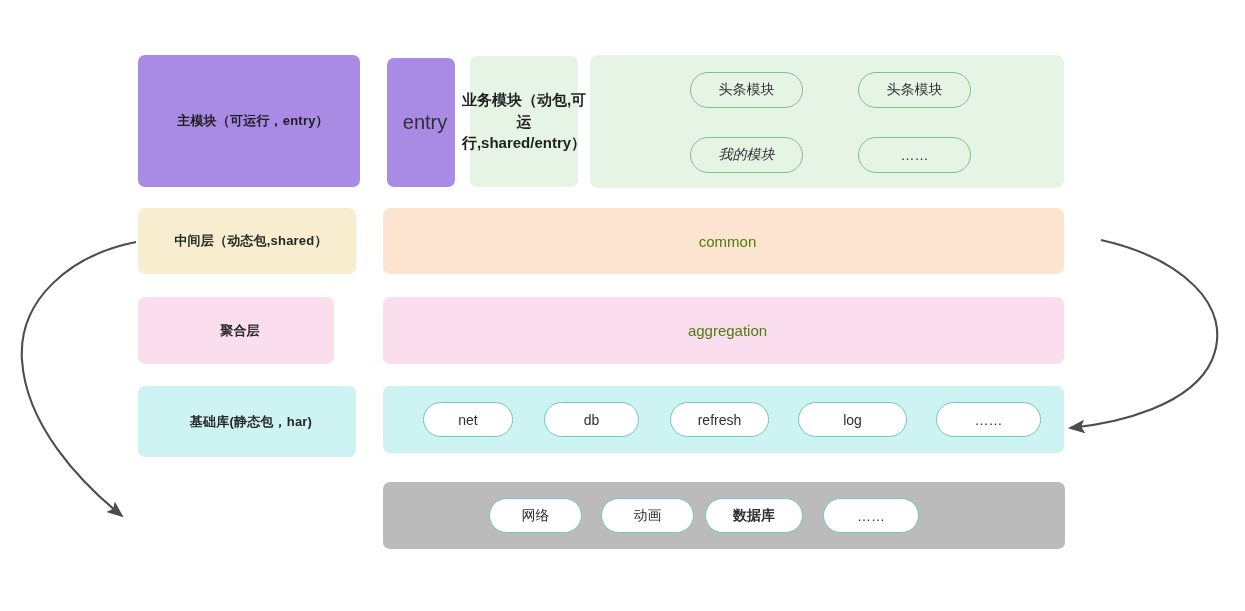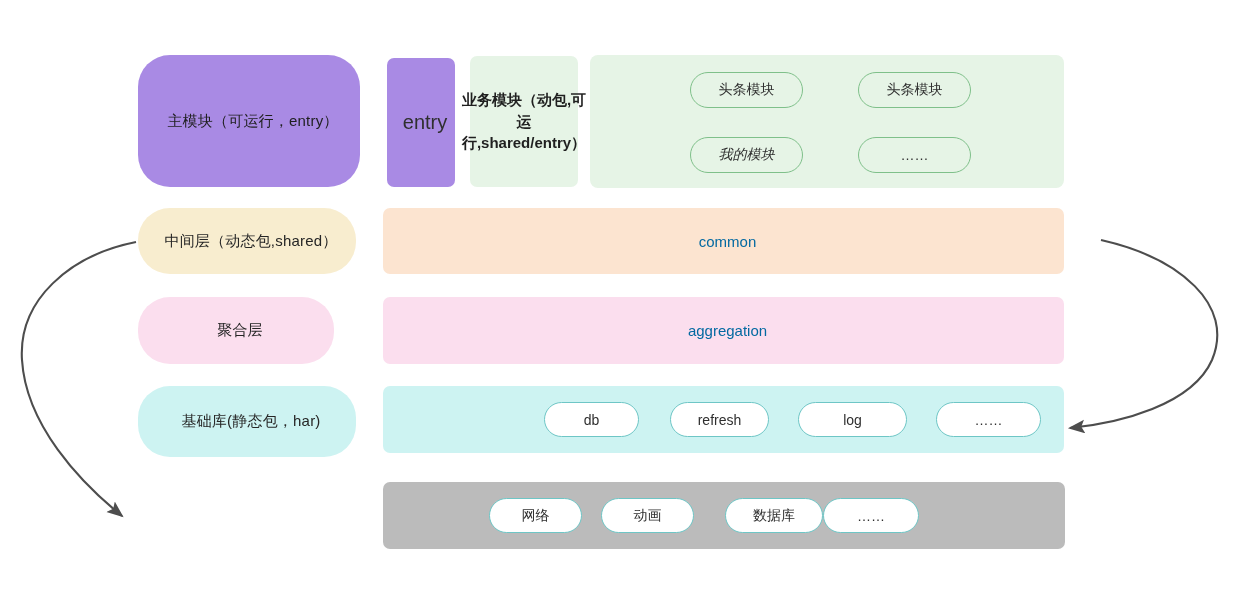--- a/index.html
+++ b/index.html
@@ -25,29 +25,28 @@
     position: absolute;
     box-sizing: border-box;
     border-radius: 7px;
     display: flex;
     align-items: center;
     justify-content: center;
     text-align: center;
     padding-left: 8px;
   }
   .label-box {
-    font-weight: normal;
-    font-size: 15px;
+    font-weight: bold;
+    font-size: 13px;
     letter-spacing: 0.2px;
-    border-radius: 32px;
   }
   .bar-text {
     font-size: 15px;
     font-weight: normal;
-    color: #0369a1;
+    color: #4d7c0f;
   }
   
   #main-module {
     left: 138px; top: 55px; width: 222px; height: 132px;
     background: #a98ae4;
     color: #1f1f1f;
   }
   #entry-module {
     left: 387px; top: 58px; width: 68px; height: 129px;
     background: #a98ae4;
@@ -155,30 +154,31 @@
   </div>
 
   <div class="box label-box" id="mid-label">中间层（动态包,shared）</div>
   <div class="box bar-text" id="common-bar">common</div>
 
   <div class="box label-box" id="agg-label">聚合层</div>
   <div class="box bar-text" id="agg-bar">aggregation</div>
 
   <div class="box label-box" id="base-label">基础库(静态包，har)</div>
   <div class="box" id="base-bar">
+    <div class="pill pill-white" style="left:40px; top:16px; width:90px;">net</div>
     <div class="pill pill-white" style="left:161px; top:16px; width:95px;">db</div>
     <div class="pill pill-white" style="left:287px; top:16px; width:99px;">refresh</div>
     <div class="pill pill-white" style="left:415px; top:16px; width:109px;">log</div>
     <div class="pill pill-white" style="left:553px; top:16px; width:105px;">……</div>
   </div>
 
   <div class="box" id="sdk-bar">
     <div class="pill pill-white" style="left:106px; top:16px; width:93px;">网络</div>
     <div class="pill pill-white" style="left:218px; top:16px; width:93px;">动画</div>
-    <div class="pill pill-white" style="left:342px; top:16px; width:98px;">数据库</div>
+    <div class="pill pill-white" style="left:322px; top:16px; width:98px;font-weight:bold;">数据库</div>
     <div class="pill pill-white" style="left:440px; top:16px; width:96px;">……</div>
   </div>
 
   <svg class="arrows" viewBox="0 0 1245 611">
     <defs>
       <marker id="ah" markerWidth="10" markerHeight="10" refX="7" refY="3.2" orient="auto" markerUnits="strokeWidth">
         <path d="M0,0 L8,3.2 L0,6.4 L1.6,3.2 z" fill="#4d4d4d"></path>
       </marker>
     </defs>
     <path d="M136,242 C70,255 18,300 22,360 C26,425 80,482 122,516" fill="none" stroke="#4d4d4d" stroke-width="2.1" marker-end="url(#ah)"></path>

